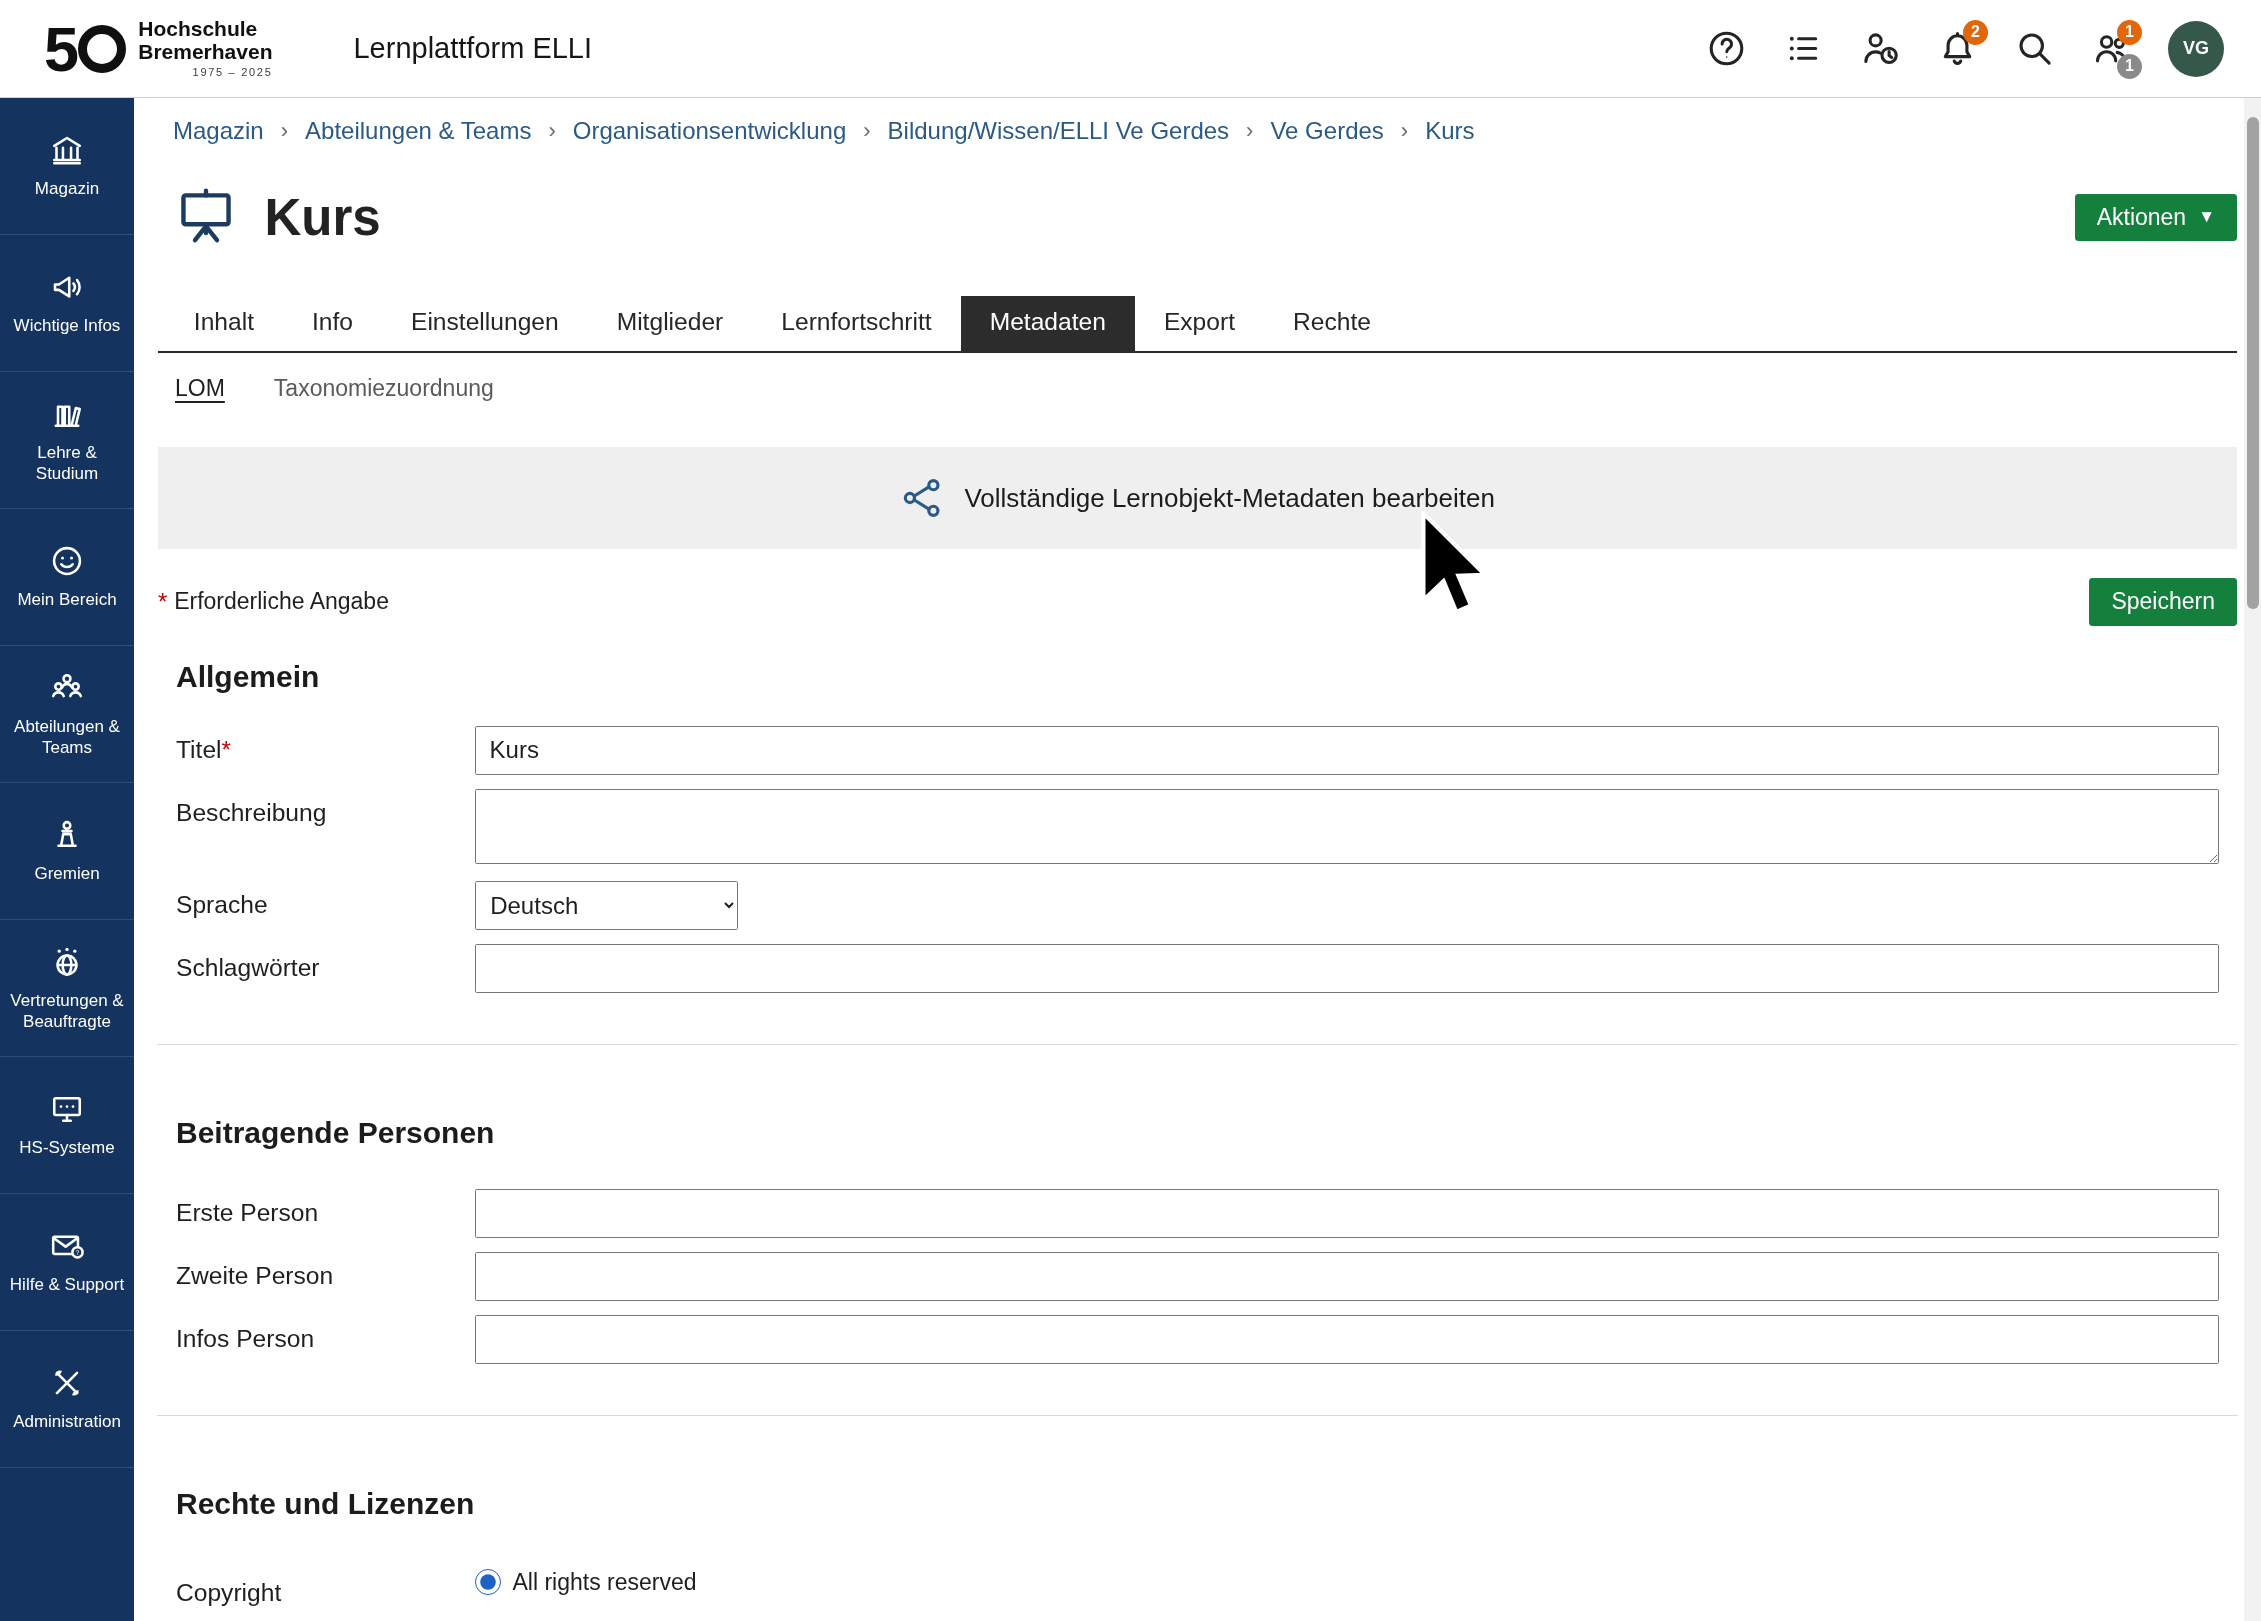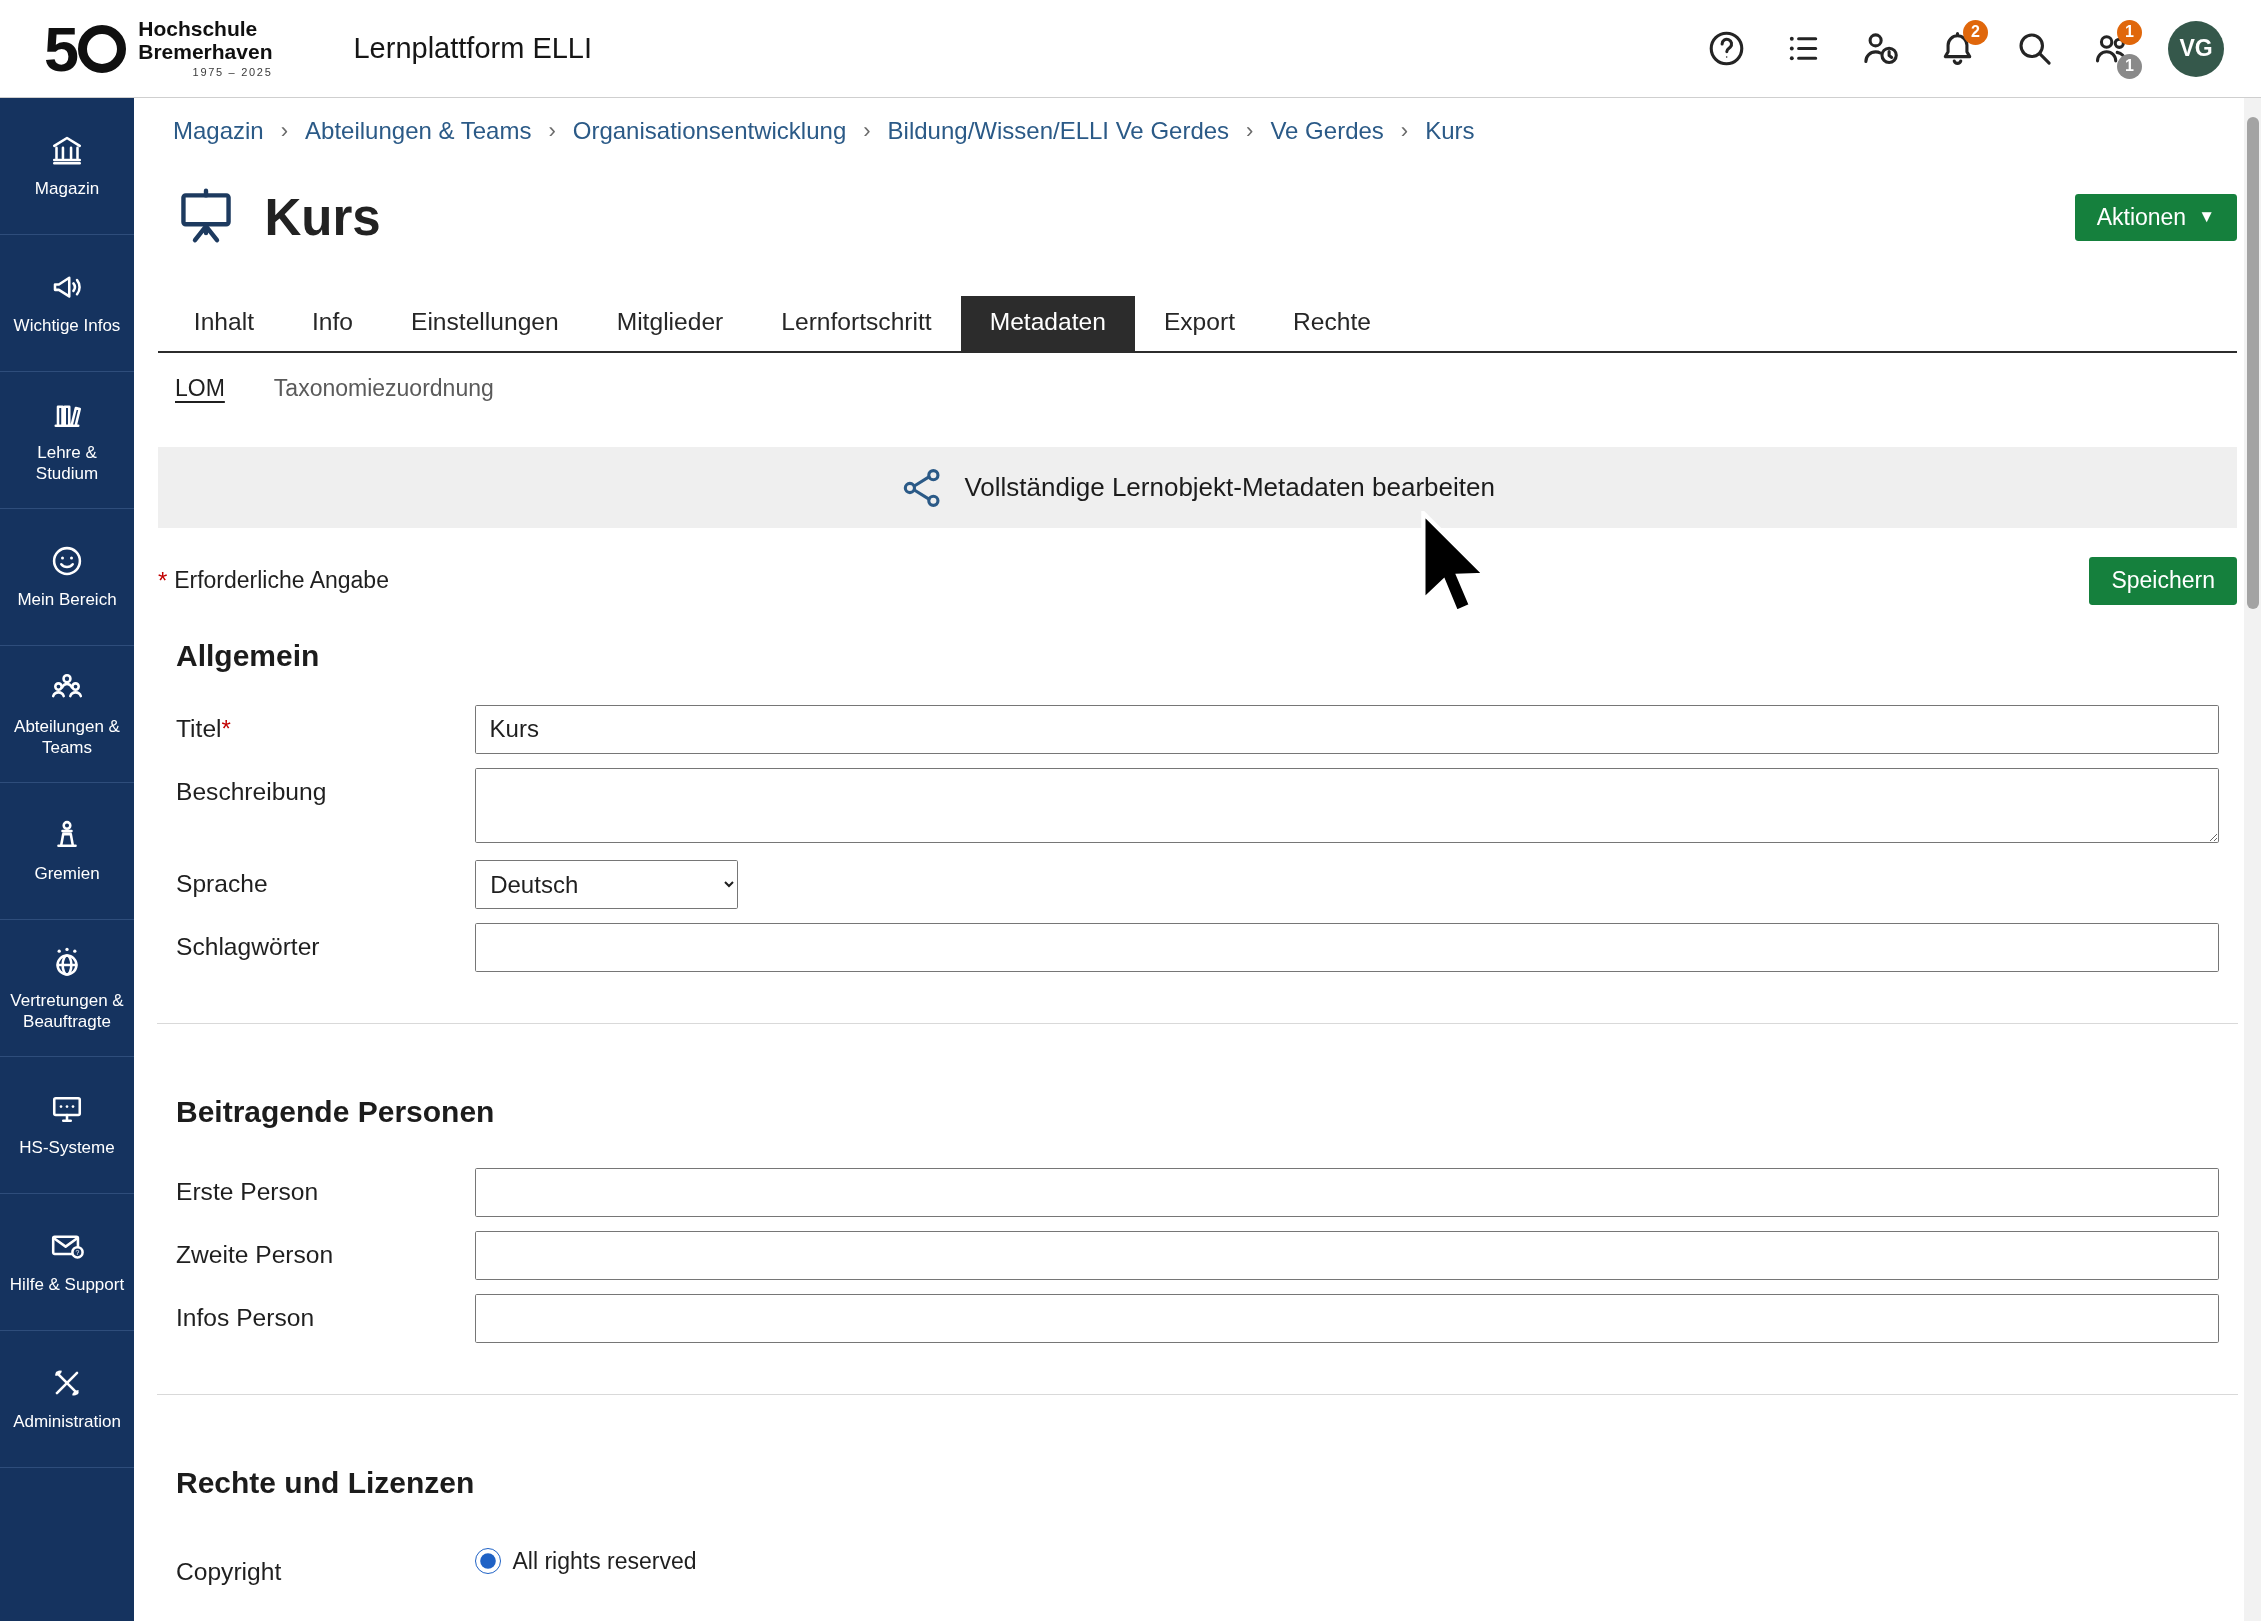--- a/index.html
+++ b/index.html
@@ -18,21 +18,21 @@
   .brand-years { font-size:11px; color:#3a3a3a; letter-spacing:1.7px; margin-top:3.4px;text-align:right; }
   .app-title { margin-left:81px; font-size:29px; font-weight:400; color:#161616; }
   .header-icons { margin-left:auto; margin-right:37px; display:flex; align-items:center; gap:36px; }
   .hicon { position:relative; width:41px; height:41px; display:flex; align-items:center; justify-content:center; cursor:pointer; }
   .hicon svg { width:39px; height:39px; stroke:#242424; fill:none; stroke-width:1.9; stroke-linecap:round; stroke-linejoin:round; }
   .badge { position:absolute; min-width:25.5px; height:25.5px; border-radius:13.6px; color:#fff;
     font-size:16px; font-weight:700; display:flex; align-items:center; justify-content:center; padding:0 5.1px; }
   .badge.orange { background:#e0670b; top:-8.5px; right:-10.2px; }
   .badge.gray { background:#8a8a8a; bottom:-10.2px; right:-10.2px; }
   .avatar { width:56px; height:56px; border-radius:50%; background:#35584b; color:#fff;
-    display:flex; align-items:center; justify-content:center; font-size:23px; font-weight:700; cursor:pointer; }
+    display:flex; align-items:center; justify-content:center; font-size:18px; font-weight:700; cursor:pointer; }
 
   
   .sidebar { position:absolute; top:98px; left:0; width:134px; bottom:0; background:#15335f; z-index:10; }
   .side-item { height:137px; display:flex; flex-direction:column; align-items:center; justify-content:center;
     gap:10.2px; border-bottom:0.8px solid #2e4d7b; color:#fff; text-align:center; cursor:pointer; padding:5.1px 6.8px; }
   .side-item svg { width:36px; height:36px; stroke:#fff; fill:none; stroke-width:1.7; stroke-linecap:round; stroke-linejoin:round; }
   .side-label { font-size:17px; line-height:1.25; }
 
   
   .content { position:absolute; top:98px; left:134px; right:0; bottom:0; background:#fff; overflow:hidden; }
@@ -50,21 +50,21 @@
   .caret { font-size:17px; }
 
   .tabs { margin:42px 24px 0 24px; display:flex; border-bottom:2.5px solid #2c2c2c; padding-left:6.8px; }
   .tab { font-size:24.6px; color:#262626; padding:12.7px 29px 14.4px; cursor:pointer; white-space:nowrap; }
   .tab.active { background:#2c2c2c; color:#fff; }
 
   .subtabs { padding:22px 24px 8.5px 41px; display:flex; gap:49px; font-size:23px; }
   .subtab { color:#5a5a5a; cursor:pointer; }
   .subtab.active { color:#1f1f1f; text-decoration:underline; text-underline-offset:5.1px; }
 
-  .meta-banner { margin:37px 24px 0 24px; height:81px; background:#efefef; display:flex;
+  .meta-banner { margin:37px 24px 0 24px; height:102px; background:#efefef; display:flex;
     align-items:center; justify-content:center; gap:20.4px; cursor:pointer; }
   .meta-banner svg { width:44px; height:44px; stroke:#2b5a87; fill:none; stroke-width:1.7; stroke-linecap:round; stroke-linejoin:round; }
   .meta-banner-label { font-size:26px; color:#1c1c1c; }
 
   .required-row { display:flex; align-items:center; margin:29px 24px 0 24px; font-size:23px; }
   .req-star { color:#c20000; margin-right:6.8px; font-size:24px; }
 
   .form-area { padding:0 42px 0 42px; }
   .section-h { font-size:30px; font-weight:700; color:#1c1c1c; margin:34px 0 32px 0; }
   .section-h.later { margin-top:71px; margin-bottom:39px; }

